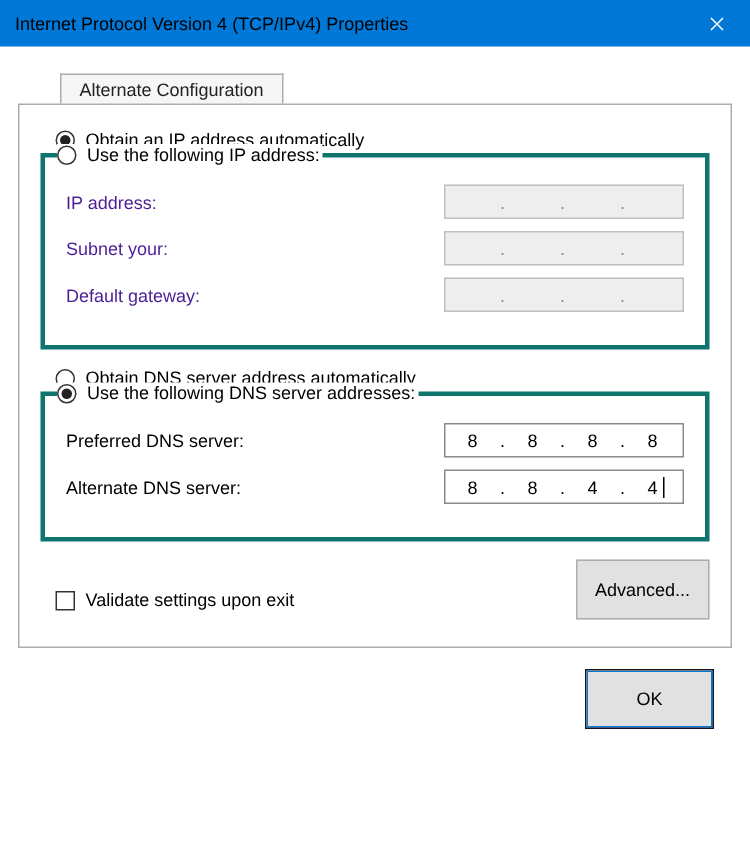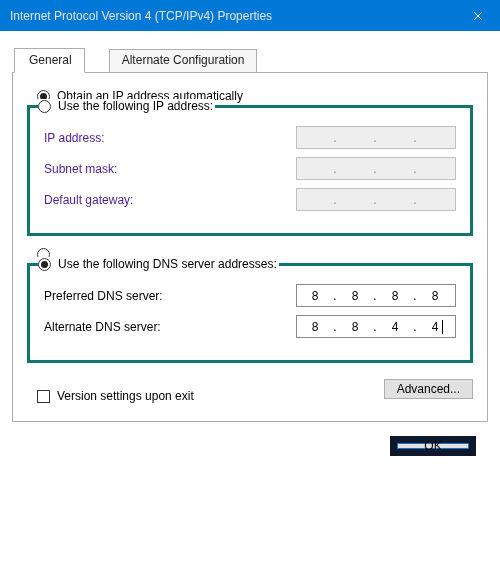--- a/index.html
+++ b/index.html
@@ -9,21 +9,21 @@
     font-size: 12px;
     background: #fff;
     color: #000;
     width: 500px;
     height: 569px;
     overflow: hidden;
   }
   .titlebar {
     height: 31px;
     background: #0078d7;
-    color: #e5e5e5;
+    color: #000000;
     display: flex;
     align-items: center;
     justify-content: space-between;
     padding-left: 10px;
   }
   .titlebar .title { font-size: 12px; }
   .titlebar .close {
     width: 45px;
     height: 31px;
     display: flex;
@@ -149,32 +149,32 @@
   }
   .checkbox {
     width: 13px; height: 13px;
     border: 1px solid #333;
     margin-right: 7px;
     background: #fff;
     flex-shrink: 0;
   }
   .btn {
     min-width: 86px;
-    height: 20px;
+    height: 40px;
     border: 1px solid #adadad;
     background: #e1e1e1;
     display: inline-flex;
     align-items: center;
     justify-content: center;
     cursor: pointer;
     padding: 0 12px;
     color: #000;
   }
   .btn.default {
-    border: 7px solid #0f172a;
+    border: 1px solid #0f172a;
     box-shadow: inset 0 0 0 1px #0078d7;
   }
   .bottom-row {
     display: flex;
     justify-content: space-between;
     align-items: center;
     margin-top: 10px;
   }
   .footer {
     display: flex;
@@ -198,21 +198,20 @@
   <span class="title">Internet Protocol Version 4 (TCP/IPv4) Properties</span>
   <div class="close">
     <svg width="10" height="10" viewBox="0 0 10 10">
         <path d="M1 1 L9 9 M9 1 L1 9" stroke-width="1"></path>
       </svg>
   </div>
 </div>
 
 <div class="content">
   <div class="tabs">
-    <div class="tab active">General</div>
     <div class="tab inactive">Alternate Configuration</div>
   </div>
 
   <div class="panel">
 
     <div class="radio-row">
       <span class="radio selected"></span>
       <span>Obtain an IP address automatically</span>
     </div>
 
@@ -229,21 +228,21 @@
           <span class="ip-oct"></span>
             <span class="ip-dot">.</span>
           <span class="ip-oct"></span>
             <span class="ip-dot">.</span>
           <span class="ip-oct"></span>
             <span class="ip-dot">.</span>
           <span class="ip-oct"></span>
         </div>
       </div>
       <div class="field-row">
-        <span class="field-label disabled">Subnet mask:</span>
+        <span class="field-label disabled">Subnet your:</span>
         <div class="ip-input disabled-i">
           <span class="ip-oct"></span>
             <span class="ip-dot">.</span>
           <span class="ip-oct"></span>
             <span class="ip-dot">.</span>
           <span class="ip-oct"></span>
             <span class="ip-dot">.</span>
           <span class="ip-oct"></span>
         </div>
       </div>
@@ -256,20 +255,21 @@
             <span class="ip-dot">.</span>
           <span class="ip-oct"></span>
             <span class="ip-dot">.</span>
           <span class="ip-oct"></span>
         </div>
       </div>
     </div>
 
     <div class="radio-row">
       <span class="radio"></span>
+      <span>Obtain DNS server address automatically</span>
     </div>
 
     <div class="group">
       <div class="group-legend">
         <div class="radio-row" style="margin:0">
           <span class="radio selected"></span>
           <span>Use the following DNS server addresses:</span>
         </div>
       </div>
       <div class="field-row">
@@ -295,21 +295,21 @@
             <span class="ip-dot">.</span>
           <span class="ip-oct">4</span>
           <span class="cursor-caret"></span>
         </div>
       </div>
     </div>
 
     <div class="bottom-row">
       <div class="checkbox-row">
         <span class="checkbox"></span>
-        <span>Version settings upon exit</span>
+        <span>Validate settings upon exit</span>
       </div>
       <div class="btn">
         <span>Advanced...</span>
       </div>
     </div>
   </div>
 
   <div class="footer">
     <div class="btn default">
       <span>OK</span>

